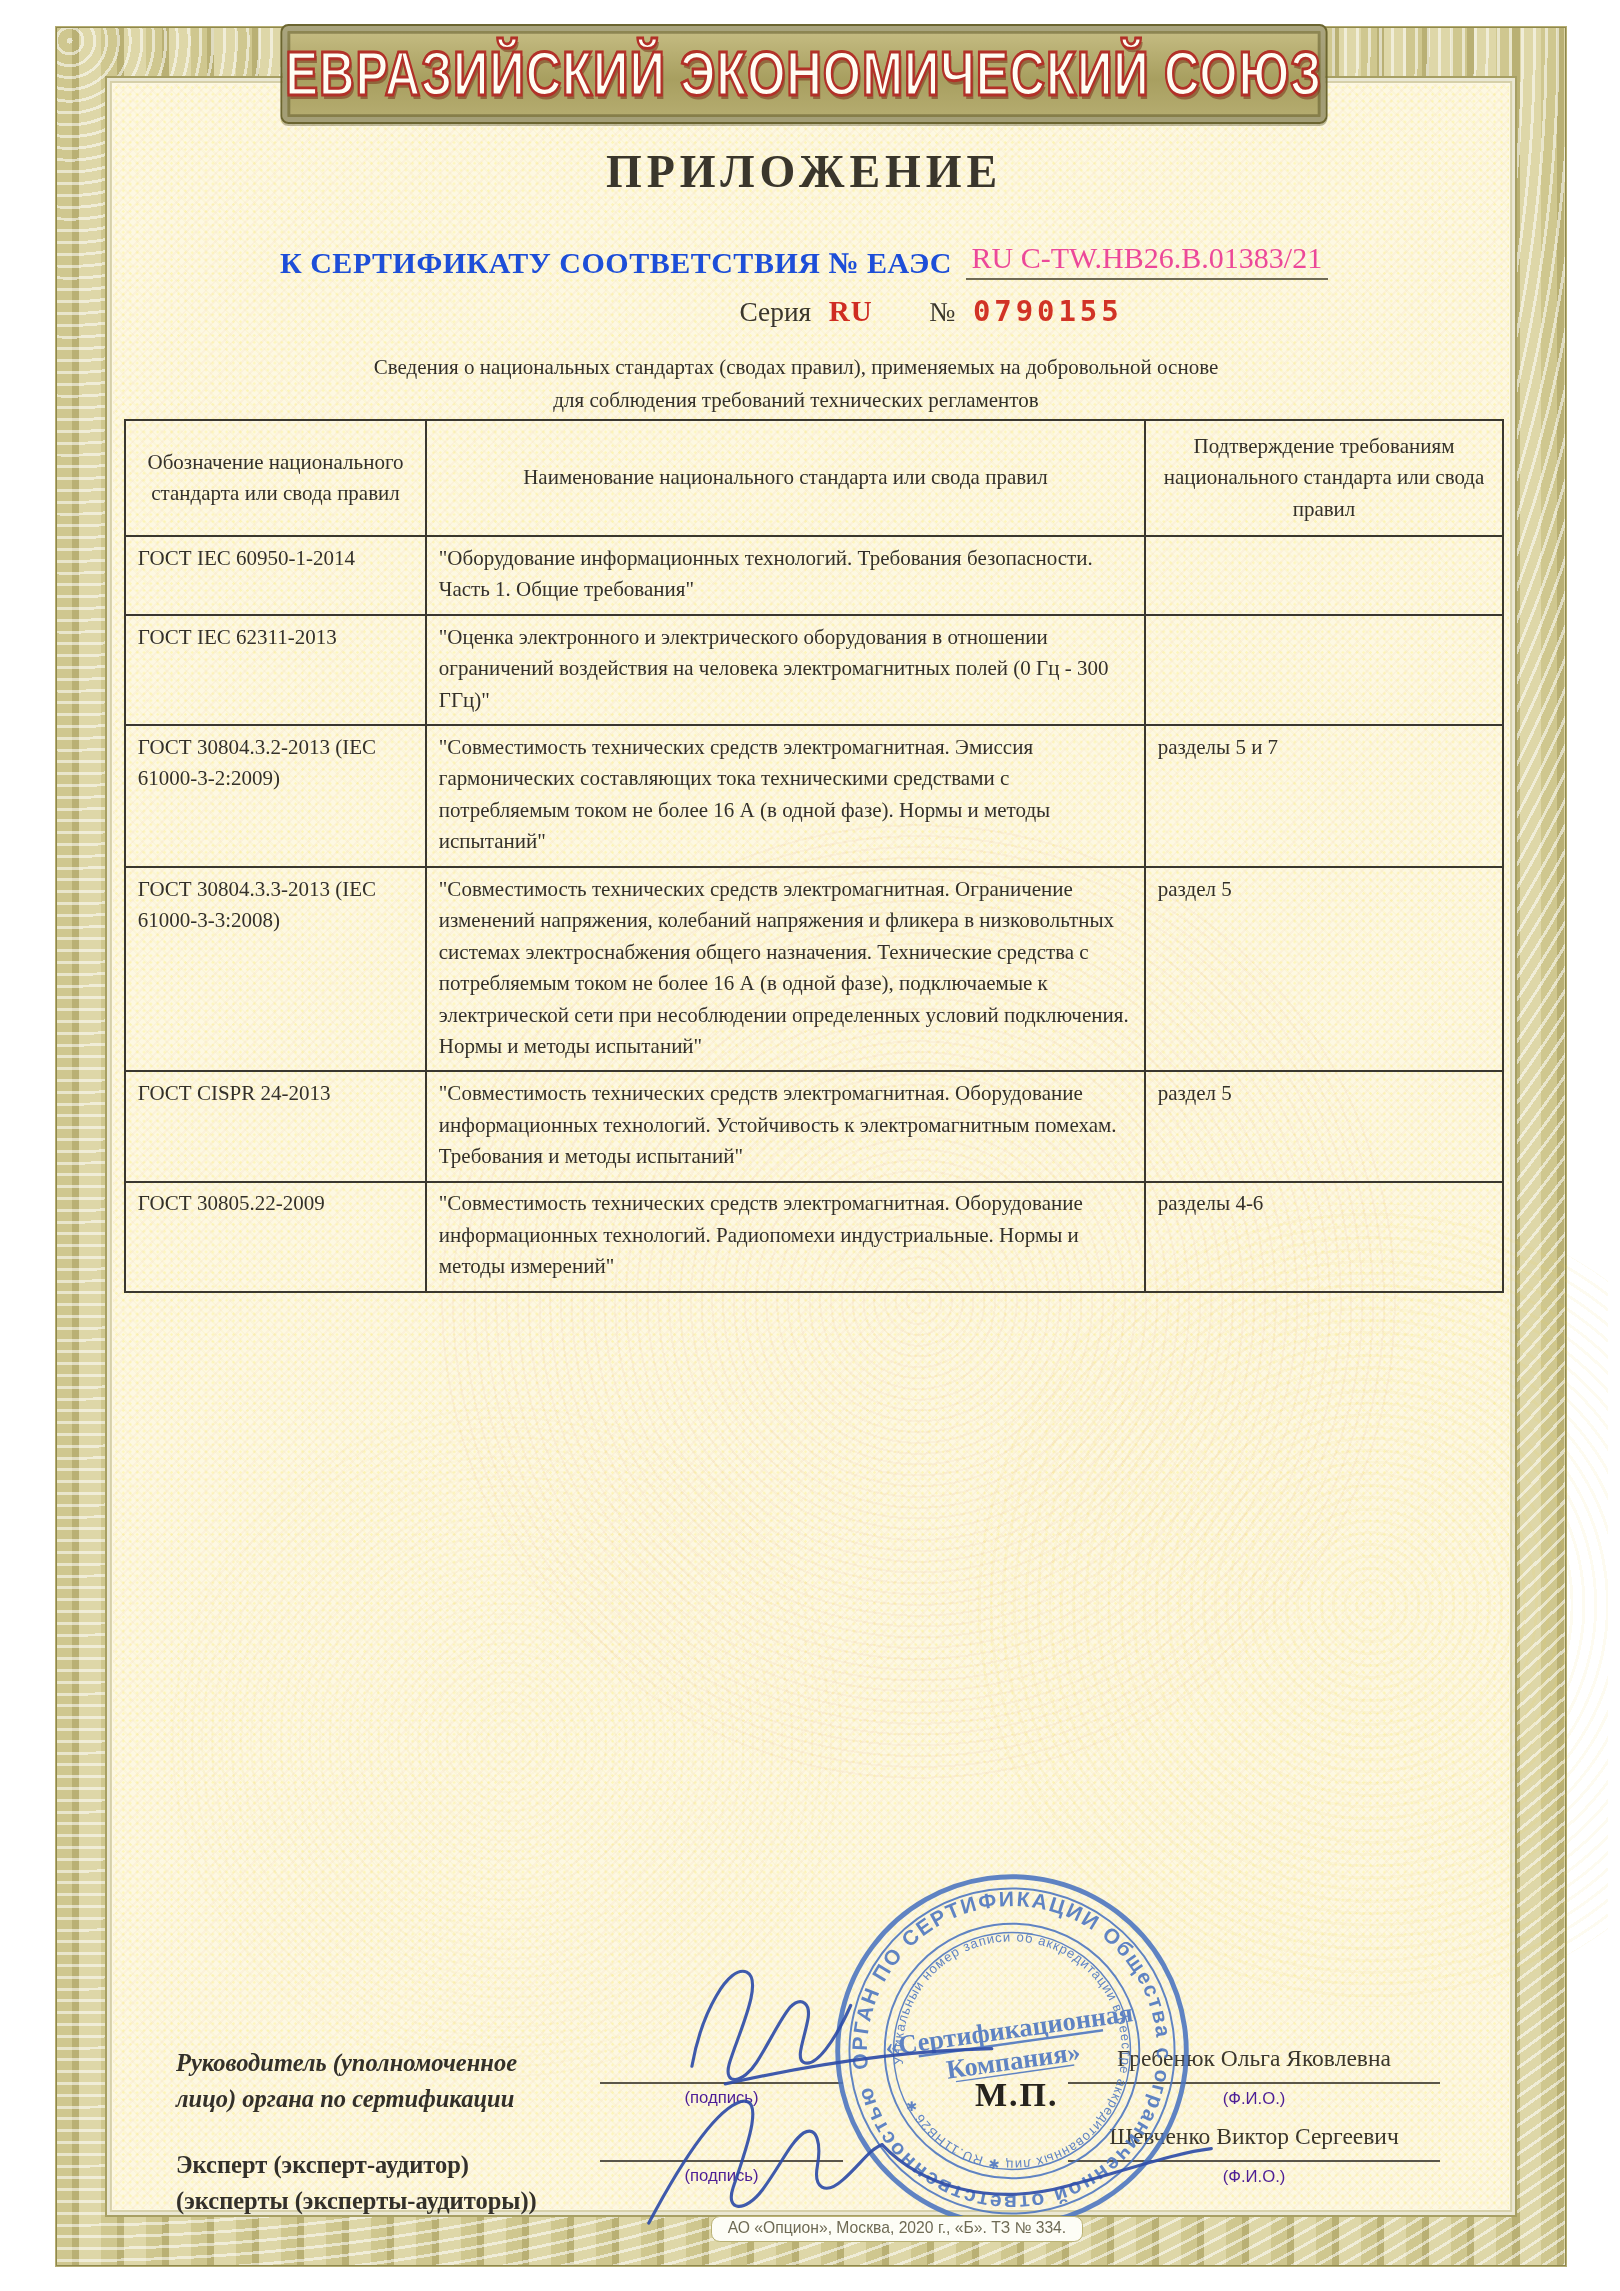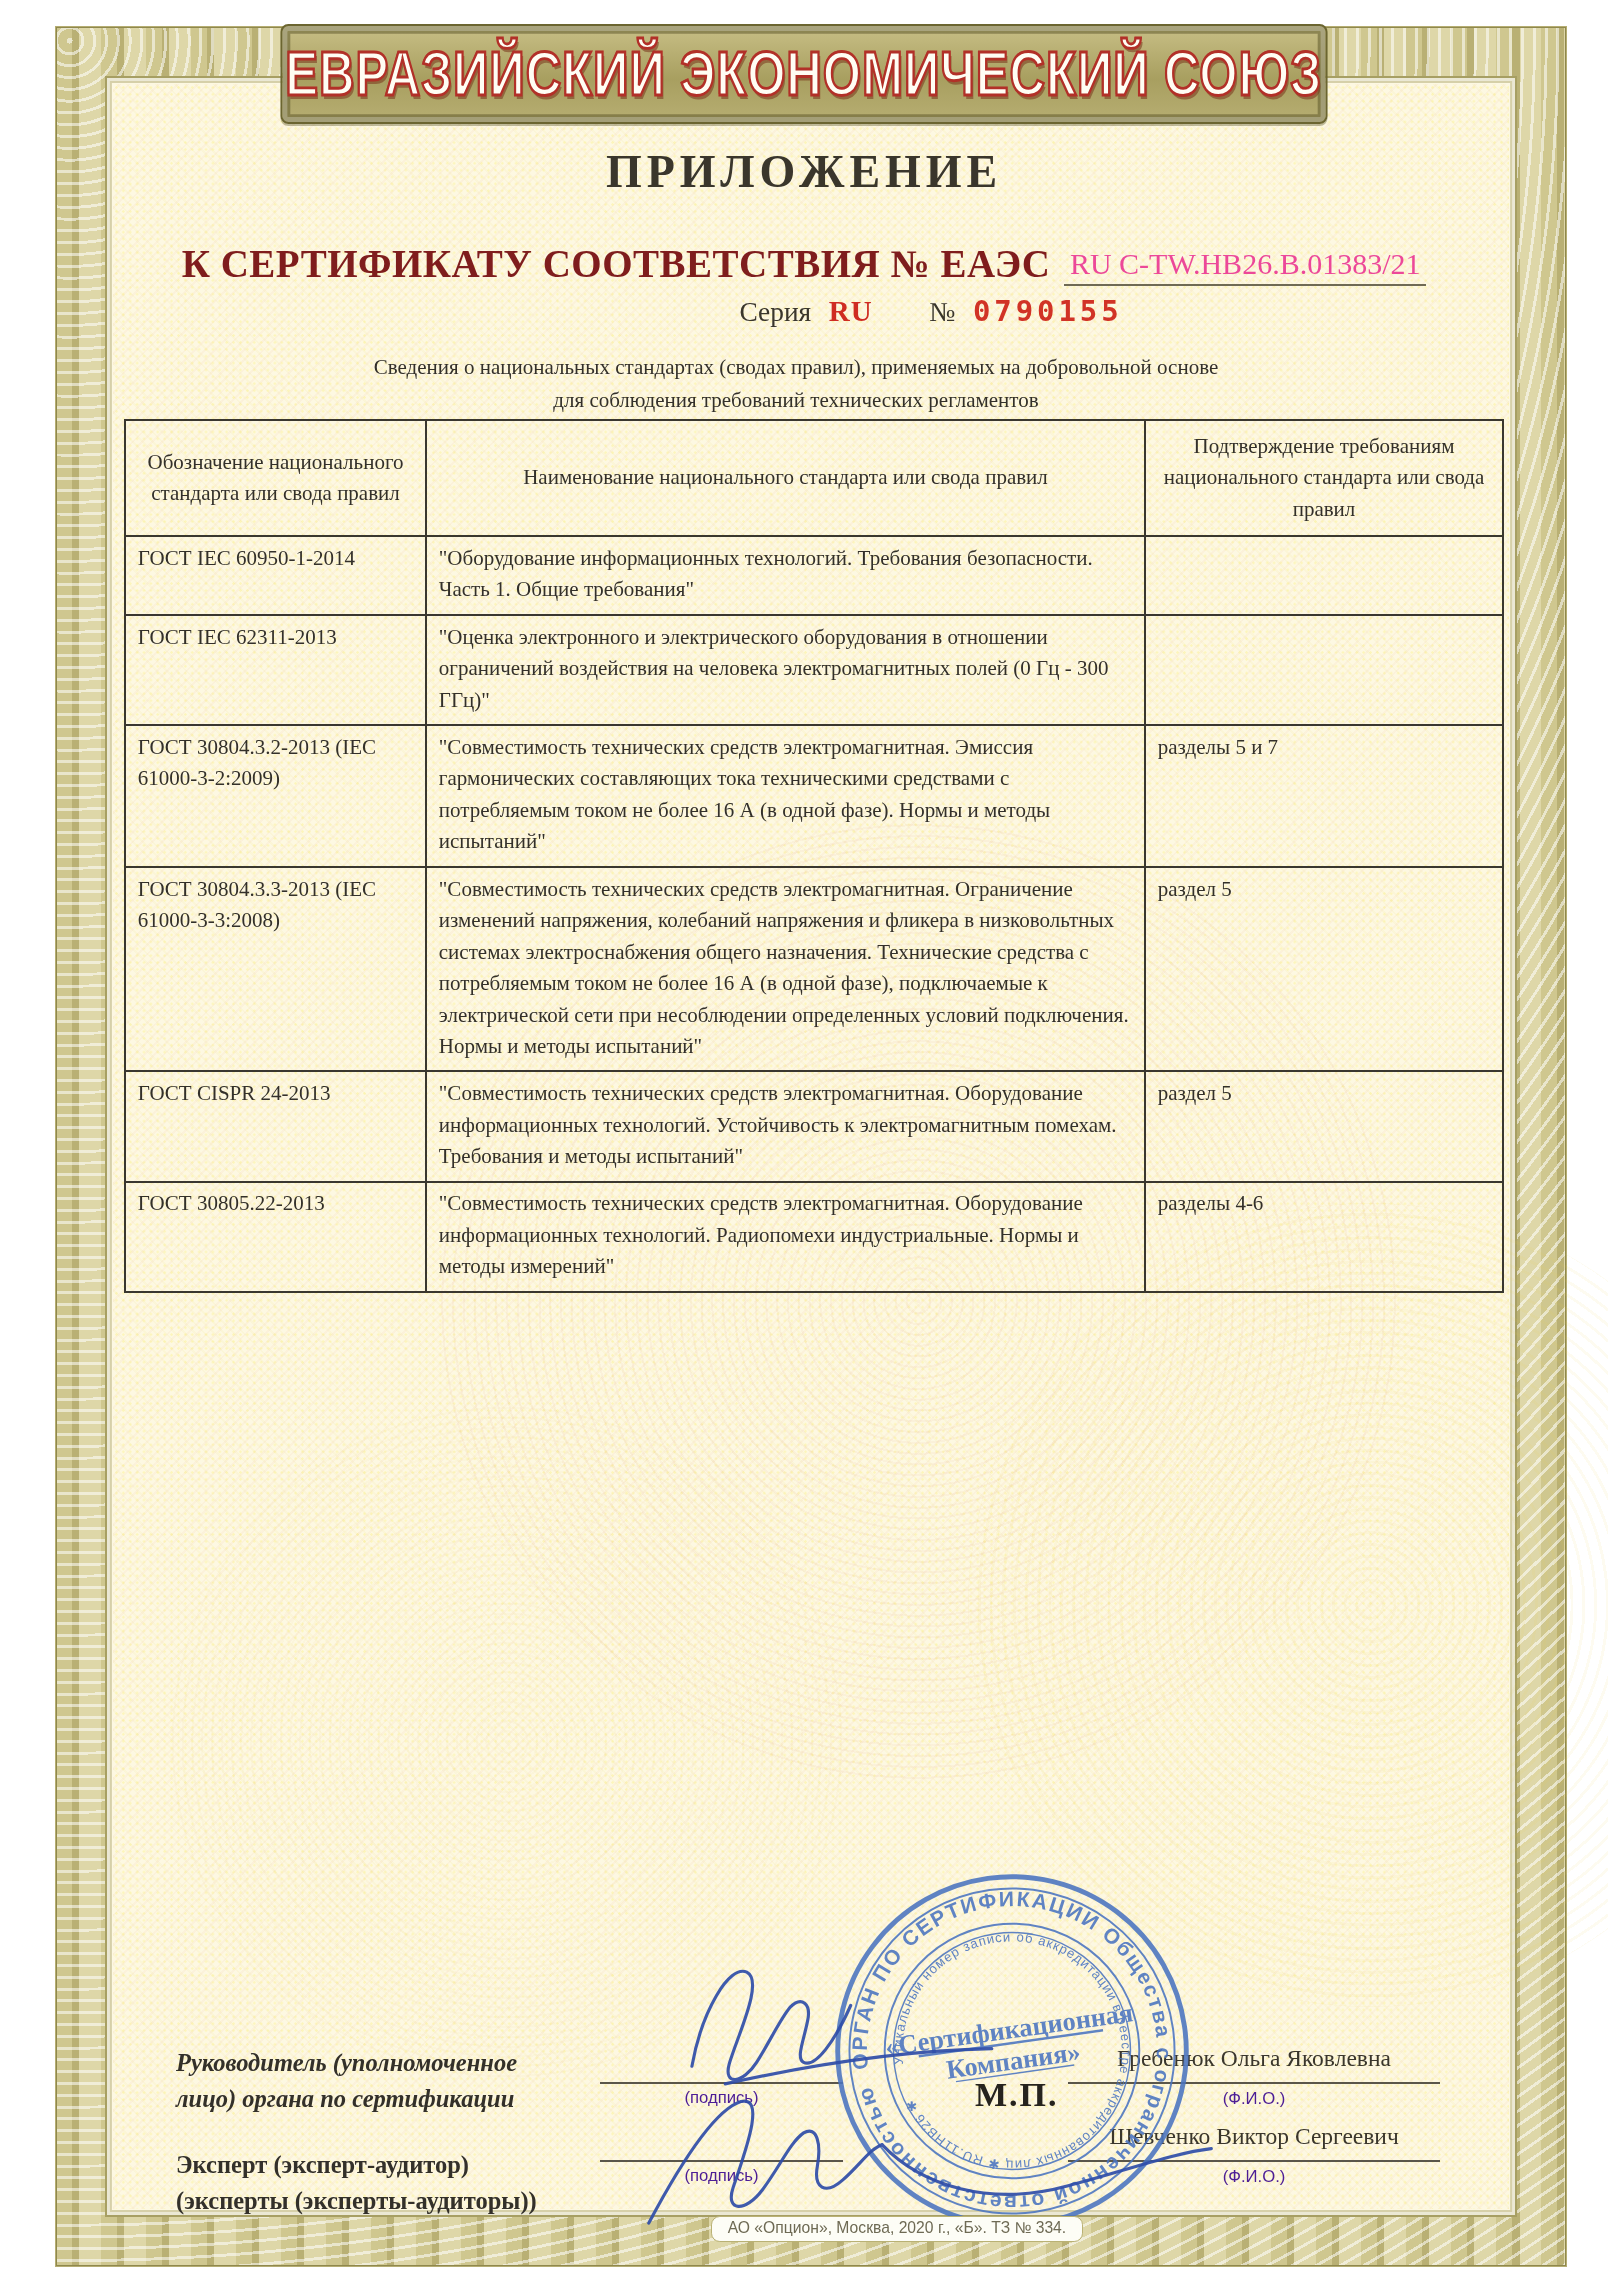--- a/index.html
+++ b/index.html
@@ -39,21 +39,21 @@
     display:flex;align-items:center;justify-content:center;}
   .banner-text{font-family:"Liberation Sans", sans-serif;font-weight:800;font-size:56px;
     letter-spacing:1px;color:#fffdf4;transform:scaleX(.88) scaleY(1.12);white-space:nowrap;
     -webkit-text-stroke:2.5px #b23028;
     text-shadow:2px 2.9px 0 rgba(120,52,28,.55), -1px -1px 0 rgba(178,48,40,.8);}
 
   
   .page-title{position:absolute;left:0;right:0;top:145px;text-align:center;
     font-size:46px;font-weight:bold;letter-spacing:4.9px;color:#3a362c;}
   .subtitle-row{position:absolute;left:0;right:0;top:241px;display:flex;justify-content:center;align-items:flex-end;gap:13.7px;}
-  .subtitle{font-size:39px;font-weight:bold;color:#7f1d1d;letter-spacing:0.5px;}
+  .subtitle{font-size:30px;font-weight:bold;color:#1d4ed8;letter-spacing:0.5px;}
   .cert-no{font-size:30px;color:#ec4899;border-bottom:2px solid #6f6a54;padding:0 5.9px 2.9px 5.9px;}
   .series-row{position:absolute;left:0;right:0;top:294px;display:flex;justify-content:center;align-items:baseline;gap:17.6px;transform:translateX(127px);}
   .series-label{font-size:27.4px;color:#3a362c;}
   .series-value{font-size:29px;font-weight:bold;color:#cf2c22;letter-spacing:1px;}
   .num-sign{font-size:27.4px;color:#3a362c;margin-left:39px;}
   .blank-number{font-family:"DejaVu Sans Mono", monospace;font-size:29px;font-weight:bold;color:#d13326;letter-spacing:3.9px;}
 
   .intro{position:absolute;left:0;right:16px;top:351px;text-align:center;font-size:21px;line-height:1.55;color:#33302a;}
 
   
@@ -157,21 +157,21 @@
           <td>ГОСТ 30804.3.3-2013 (IEC 61000-3-3:2008)</td>
           <td>"Совместимость технических средств электромагнитная. Ограничение изменений напряжения, колебаний напряжения и фликера в низковольтных системах электроснабжения общего назначения. Технические средства с потребляемым током не более 16 А (в одной фазе), подключаемые к электрической сети при несоблюдении определенных условий подключения. Нормы и методы испытаний"</td>
           <td>раздел 5</td>
         </tr>
         <tr>
           <td>ГОСТ CISPR 24-2013</td>
           <td>"Совместимость технических средств электромагнитная. Оборудование информационных технологий. Устойчивость к электромагнитным помехам. Требования и методы испытаний"</td>
           <td>раздел 5</td>
         </tr>
         <tr>
-          <td>ГОСТ 30805.22-2013</td>
+          <td>ГОСТ 30805.22-2009</td>
           <td>"Совместимость технических средств электромагнитная. Оборудование информационных технологий. Радиопомехи индустриальные. Нормы и методы измерений"</td>
           <td>разделы 4-6</td>
         </tr>
       </tbody>
     </table>
   </div>
 
   <div class="sig-label lbl-head">Руководитель (уполномоченное лицо) органа по сертификации</div>
   <div class="sig-label lbl-expert">Эксперт (эксперт-аудитор) (эксперты (эксперты-аудиторы))</div>
 

